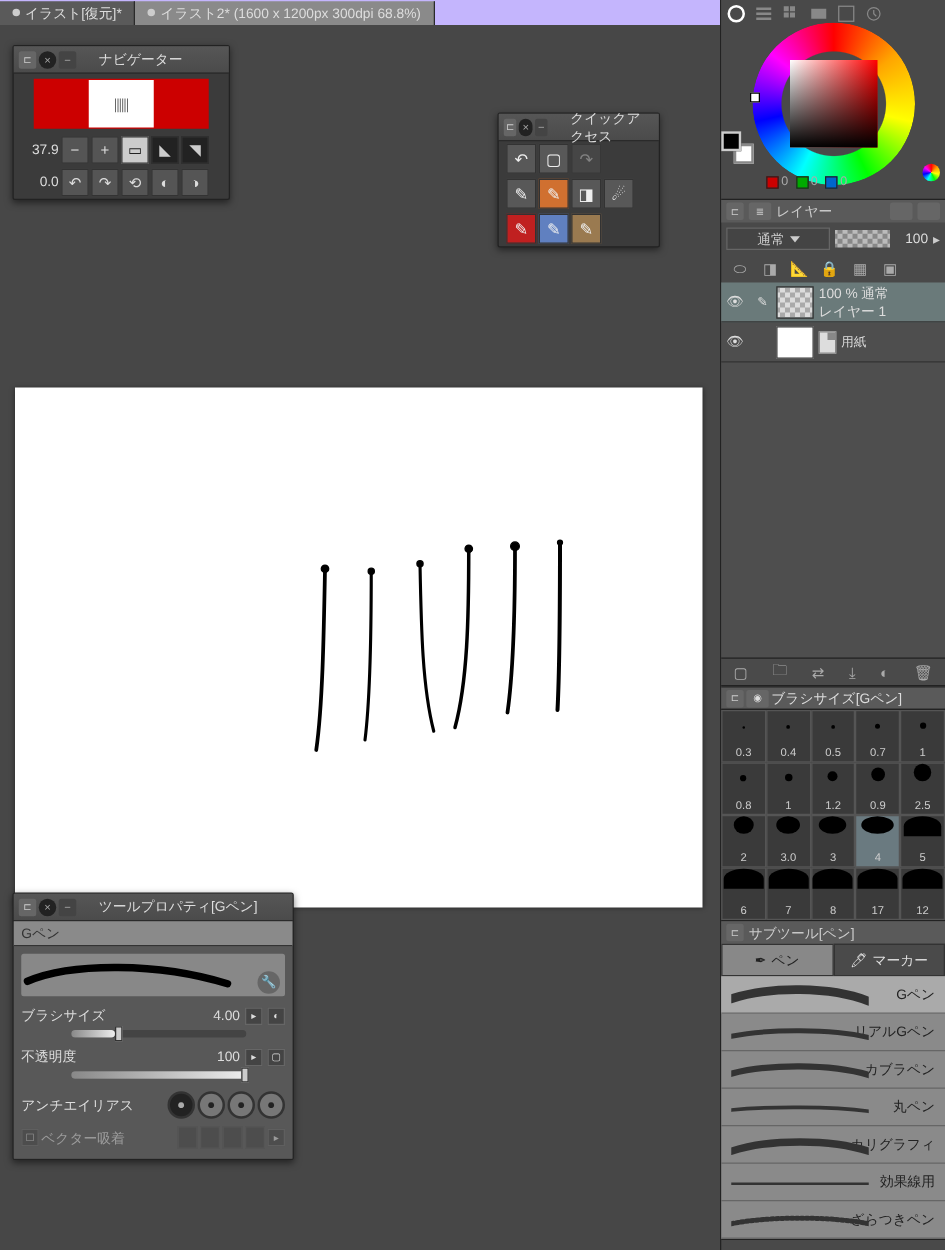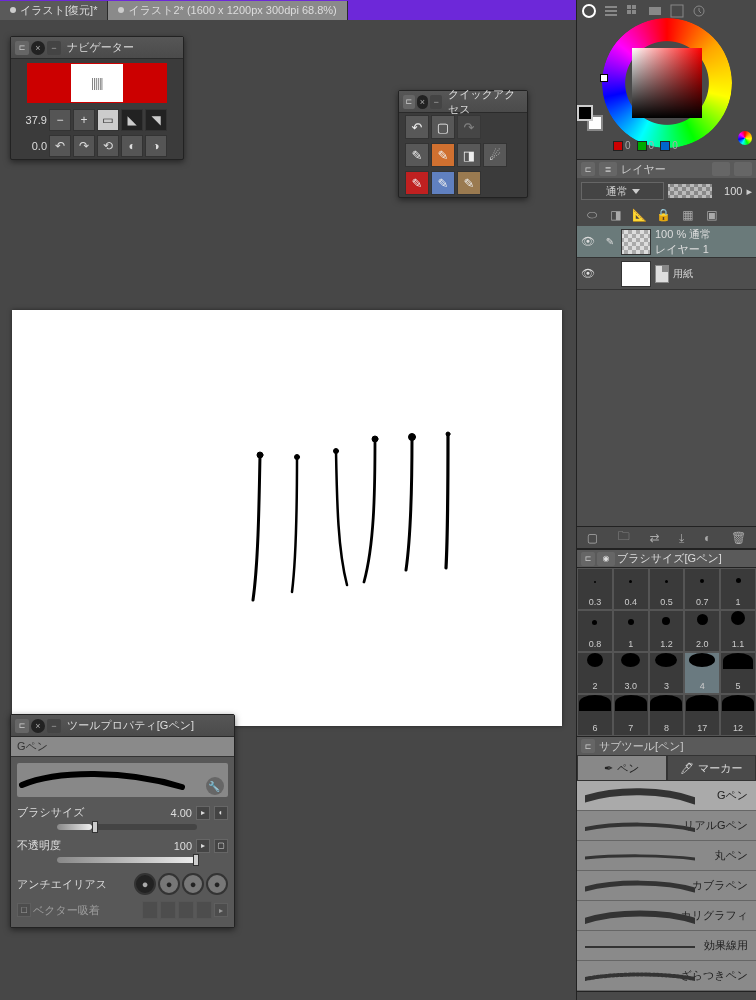--- a/index.html
+++ b/index.html
@@ -1,32 +1,32 @@
 <!DOCTYPE html>
 <html><head>
 <meta charset="utf-8">
 <style>
 * { margin: 0; padding: 0; box-sizing: border-box; font-family: "Meiryo", sans-serif; font-size: 11px; }
 body { background: #3e3e3e; width: 756px; height: 1000px; overflow: hidden; color: #ddd; position: relative; }
 
 
-.tab-bar { height: 20px; background: #6d28d9; display: flex; align-items: center; }
+.tab-bar { height: 20px; background: #c4b5fd; display: flex; align-items: center; }
 .tab { padding: 2px 10px; background: #5a5a5a; border-right: 1px solid #2a2a2a; display: flex; align-items: center; gap: 4px; }
 .tab.active { background: #8a8a8a; }
 .tab .dot { width: 6px; height: 6px; border-radius: 50%; background: #ccc; }
 .tab-drop { margin-left: auto; width: 18px; height: 18px; background: #666; margin-right: 4px; display:flex; align-items:center; justify-content:center; }
 
 
 .canvas-area { position: absolute; left: 0; top: 20px; width: 576px; height: 980px; background: #474747; }
 .canvas { position: absolute; left: 12px; top: 290px; width: 550px; height: 416px; background: #fff; box-shadow: 0 0 4px rgba(0,0,0,0.5); }
 
 
 .panel { position: absolute; background: #3b3b3b; border: 1px solid #222; box-shadow: 0 2px 6px rgba(0,0,0,0.5); border-radius: 2px; }
 .panel-title { height: 22px; background: linear-gradient(#565656,#4b4b4b); display: flex; align-items: center; gap: 2px; padding: 0 4px; border-bottom: 1px solid #2a2a2a; }
-.panel-title .t { margin-left: 4px; color: #ddd; }
+.panel-title .t { margin-left: 16px; color: #ddd; }
 .pin { width: 14px; height: 14px; background: #666; border-radius: 2px; display:flex; align-items:center; justify-content:center; font-size:8px; color:#ccc;}
 .closebtn { width: 14px; height: 14px; background: #222; border-radius: 7px; display:flex; align-items:center; justify-content:center; color:#aaa; font-size:9px; }
 .minbtn { width: 14px; height: 14px; background: #444; border-radius: 2px; display:flex; align-items:center; justify-content:center; color:#aaa; font-size:9px; }
 
 
 .navigator { left: 10px; top: 36px; width: 174px; }
 .nav-thumb { width: 140px; height: 40px; margin: 4px auto; background: #cc0000; display:flex; align-items:center; justify-content:center; }
 .nav-thumb-inner { width: 52px; height: 38px; background: #fff; display:flex; align-items:center; justify-content:center; color:#333; font-size:12px; letter-spacing:-0.5px; font-family: serif; }
 .nav-ctrl { display:flex; align-items:center; gap:2px; padding: 2px 4px; flex-wrap:wrap;}
 .nbtn { width: 22px; height: 22px; background:#555; border:1px solid #333; display:inline-flex; align-items:center; justify-content:center; color:#ddd; font-size:12px; }
@@ -450,25 +450,25 @@
         <div class="bcell">
           <div class="bdot" style="width:6px;height:6px;"></div>
           <div class="blabel">1</div>
         </div>
         <div class="bcell">
           <div class="bdot" style="width:8px;height:8px;"></div>
           <div class="blabel">1.2</div>
         </div>
         <div class="bcell">
           <div class="bdot" style="width:11px;height:11px;"></div>
-          <div class="blabel">2.0</div>
+          <div class="blabel">0.9</div>
         </div>
         <div class="bcell">
           <div class="bdot" style="width:14px;height:14px;"></div>
-          <div class="blabel">1.1</div>
+          <div class="blabel">2.5</div>
         </div>
         <div class="bcell">
           <div class="bdot" style="width:16px;height:16px;"></div>
           <div class="blabel">2</div>
         </div>
         <div class="bcell">
           <div class="bdot" style="width:19px;height:19px;"></div>
           <div class="blabel">3.0</div>
         </div>
         <div class="bcell">
@@ -523,44 +523,44 @@
           <span>Gペン</span>
         </div>
         <div class="strow">
           <svg class="stroke-preview" viewBox="0 0 110 18">
             <path d="M0 12 C 30 6, 80 6, 110 13" stroke="#333" stroke-width="4" fill="none" stroke-linecap="round"></path>
           </svg>
           <span>リアルGペン</span>
         </div>
         <div class="strow">
           <svg class="stroke-preview" viewBox="0 0 110 18">
+            <path d="M0 12 C 30 4, 80 4, 110 13" stroke="#333" stroke-width="5" fill="none" stroke-linecap="round"></path>
+          </svg>
+          <span>カブラペン</span>
+        </div>
+        <div class="strow">
+          <svg class="stroke-preview" viewBox="0 0 110 18">
             <path d="M0 11 C 30 8, 80 8, 110 12" stroke="#333" stroke-width="3" fill="none" stroke-linecap="round"></path>
           </svg>
           <span>丸ペン</span>
         </div>
         <div class="strow">
           <svg class="stroke-preview" viewBox="0 0 110 18">
-            <path d="M0 12 C 30 4, 80 4, 110 13" stroke="#333" stroke-width="5" fill="none" stroke-linecap="round"></path>
-          </svg>
-          <span>カブラペン</span>
+            <path d="M0 14 C 30 4, 80 4, 110 14" stroke="#333" stroke-width="6" fill="none" stroke-linecap="round"></path>
+          </svg>
+          <span>カリグラフィ</span>
         </div>
         <div class="strow">
           <svg class="stroke-preview" viewBox="0 0 110 18">
-            <path d="M0 14 C 30 4, 80 4, 110 14" stroke="#333" stroke-width="6" fill="none" stroke-linecap="round"></path>
-          </svg>
-          <span>カリグラフィ</span>
+            <path d="M0 10 L 110 10" stroke="#333" stroke-width="2" fill="none" stroke-linecap="round"></path>
+          </svg>
+          <span>効果線用</span>
         </div>
         <div class="strow">
           <svg class="stroke-preview" viewBox="0 0 110 18">
-            <path d="M0 10 L 110 10" stroke="#333" stroke-width="2" fill="none" stroke-linecap="round"></path>
-          </svg>
-          <span>効果線用</span>
-        </div>
-        <div class="strow">
-          <svg class="stroke-preview" viewBox="0 0 110 18">
             <path d="M0 12 C 30 6, 80 6, 110 12" stroke="#333" stroke-width="4" fill="none" stroke-linecap="round" stroke-dasharray="2 2"></path>
           </svg>
           <span>ざらつきペン</span>
         </div>
       </div>
   </div>
 
 </div>
 
 </body></html>

